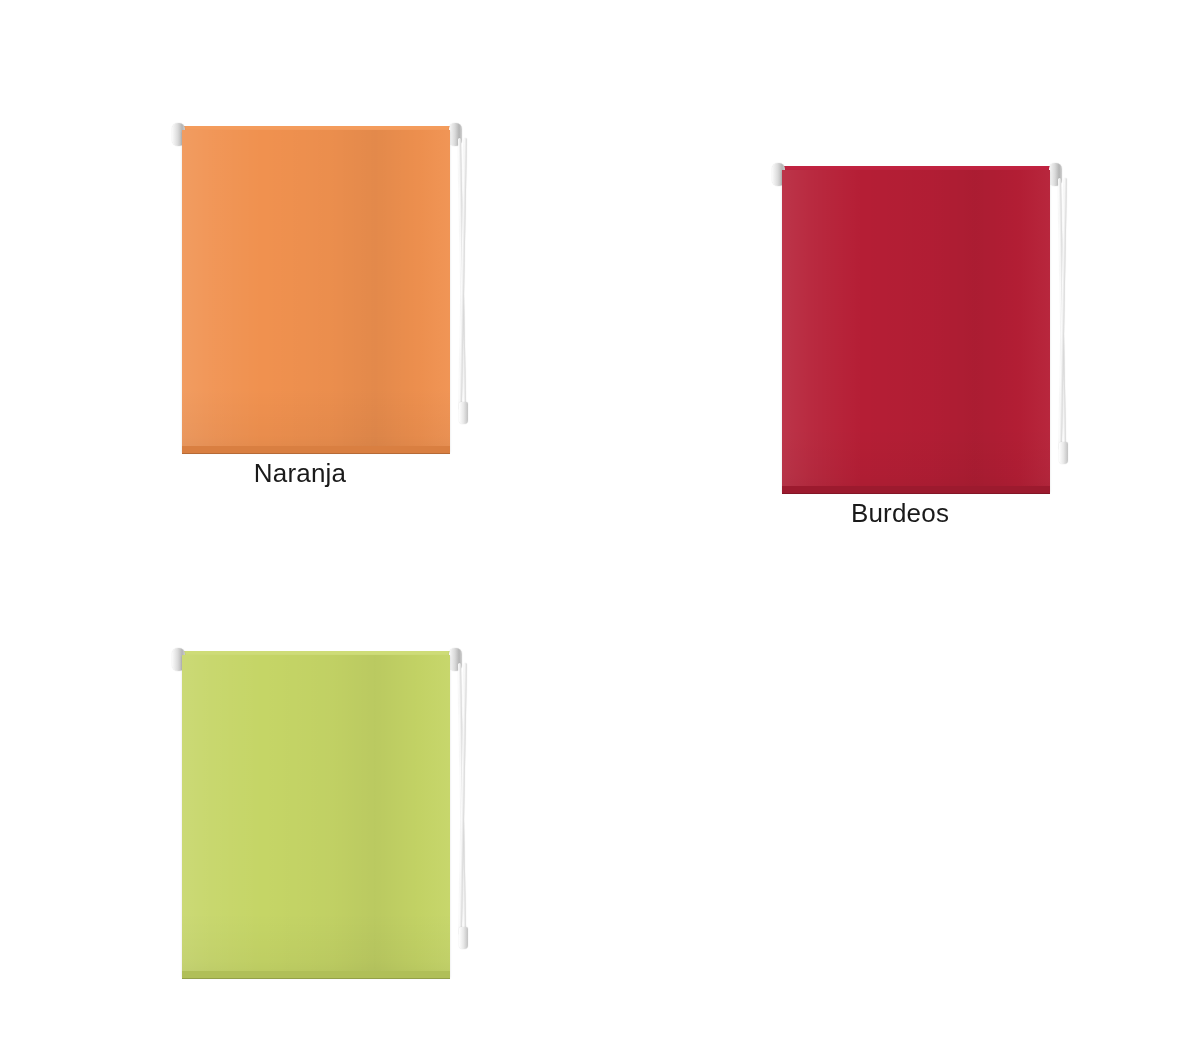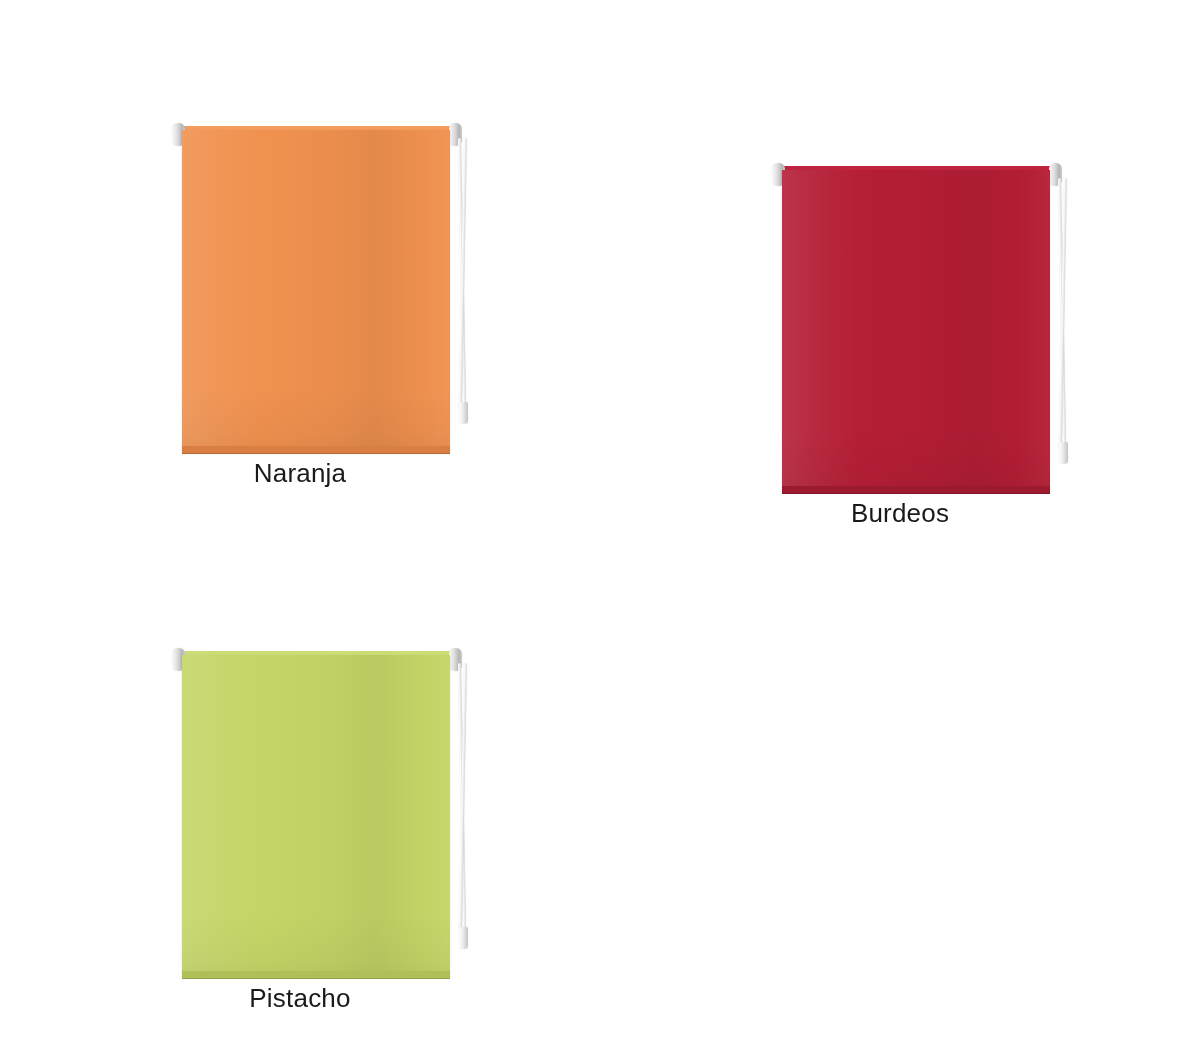--- a/index.html
+++ b/index.html
@@ -229,17 +229,16 @@
         <div class="bracket bracket-right"></div>
         <div class="fabric"></div>
         <div class="hem-bar" style="background: rgb(176, 191, 88); filter: none;"></div>
         <div class="cord">
           <div class="cord-strand cord-a"></div>
           <div class="cord-strand cord-b"></div>
           <div class="cord-tip"></div>
         </div>
       </div>
     </div>
-    <div class="caption">Pistacho</div>
   </div>
 
 
 </div>
 
 </body></html>

